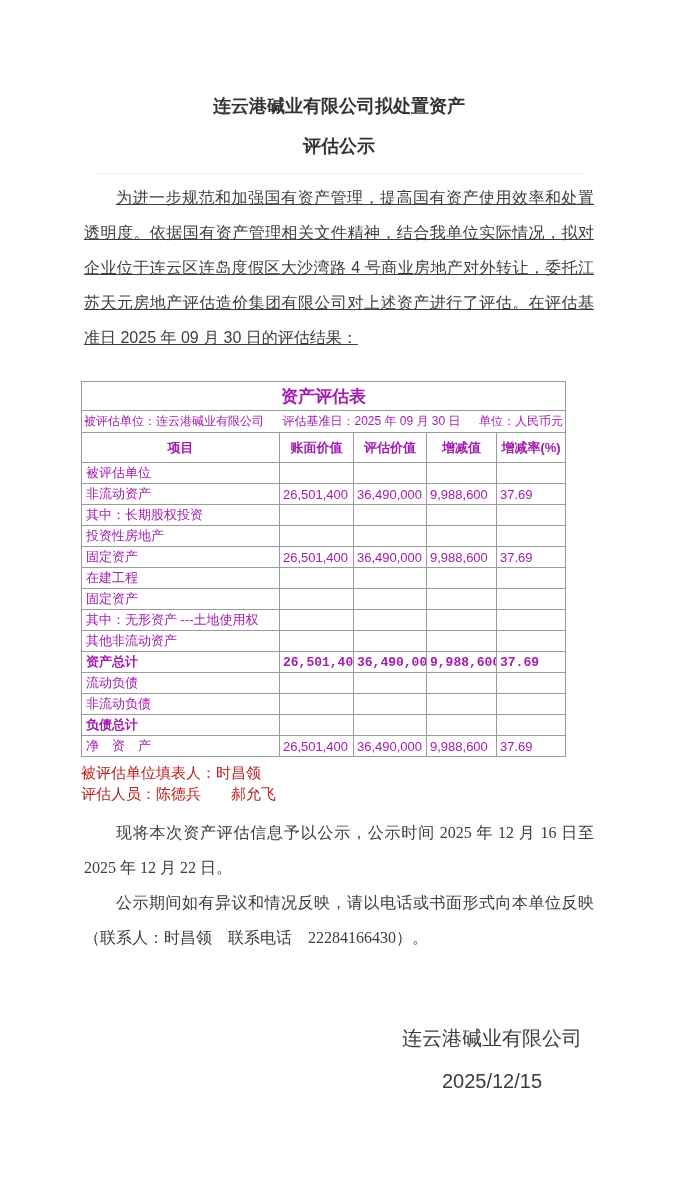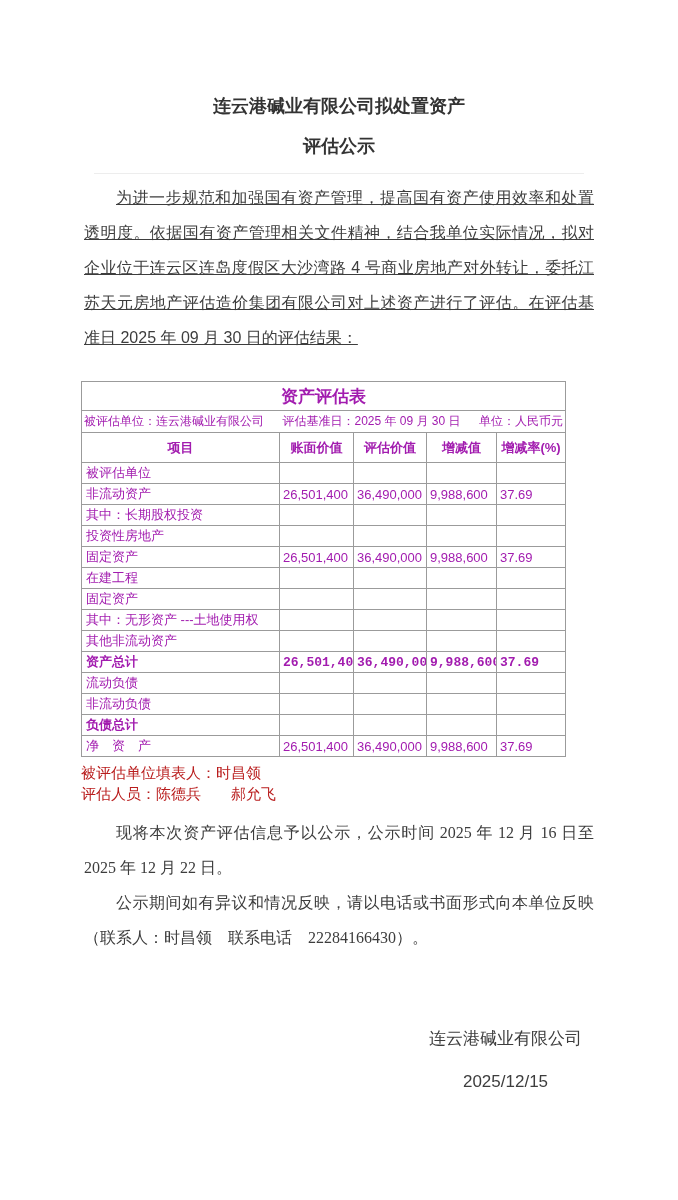--- a/index.html
+++ b/index.html
@@ -84,21 +84,21 @@
   .post-paras { margin-top: 11px; font-family: Liberation Serif, serif; }
 
   .signature {
     margin-top: 62px;
     text-align: right;
   }
   .signature-inner {
     display: inline-block;
     text-align: center;
     margin-right: 12px;
-    font-size: 17px;
+    font-size: 20px;
     line-height: 43px;
     color: #3d3d3d;
   }
 </style>
 </head>
 <body>
 
 <div class="page">
   <div class="content">
 

